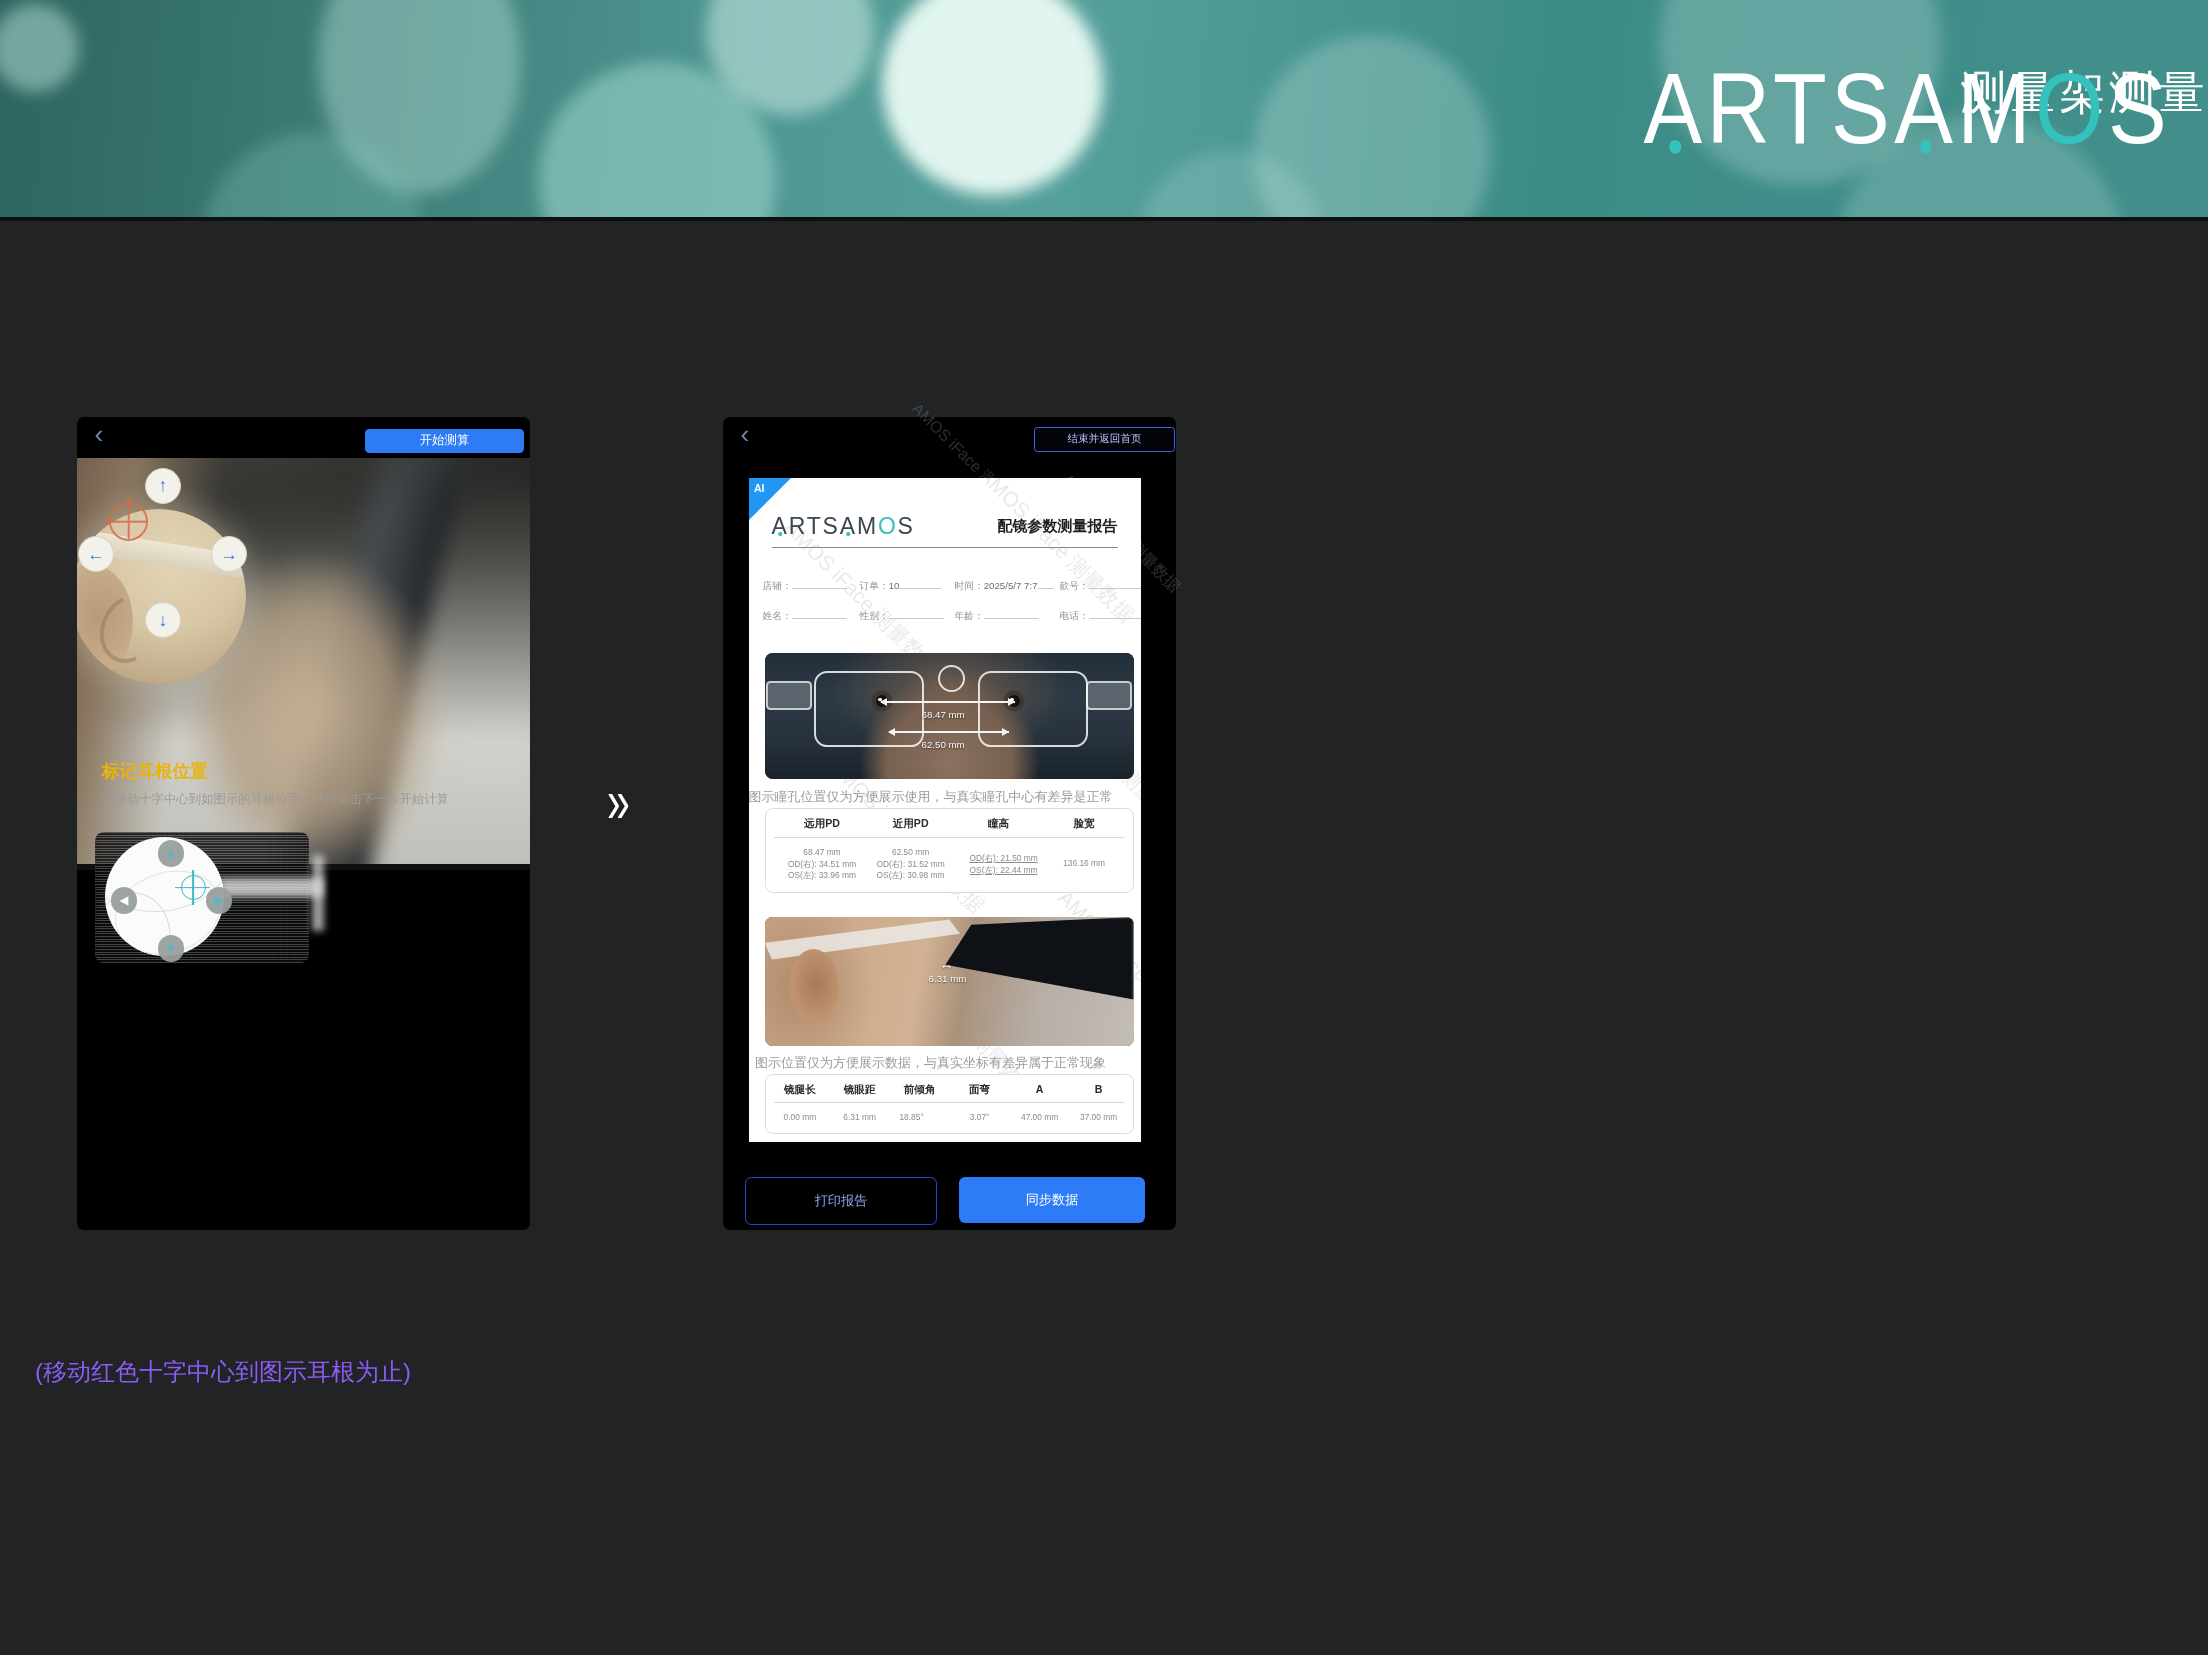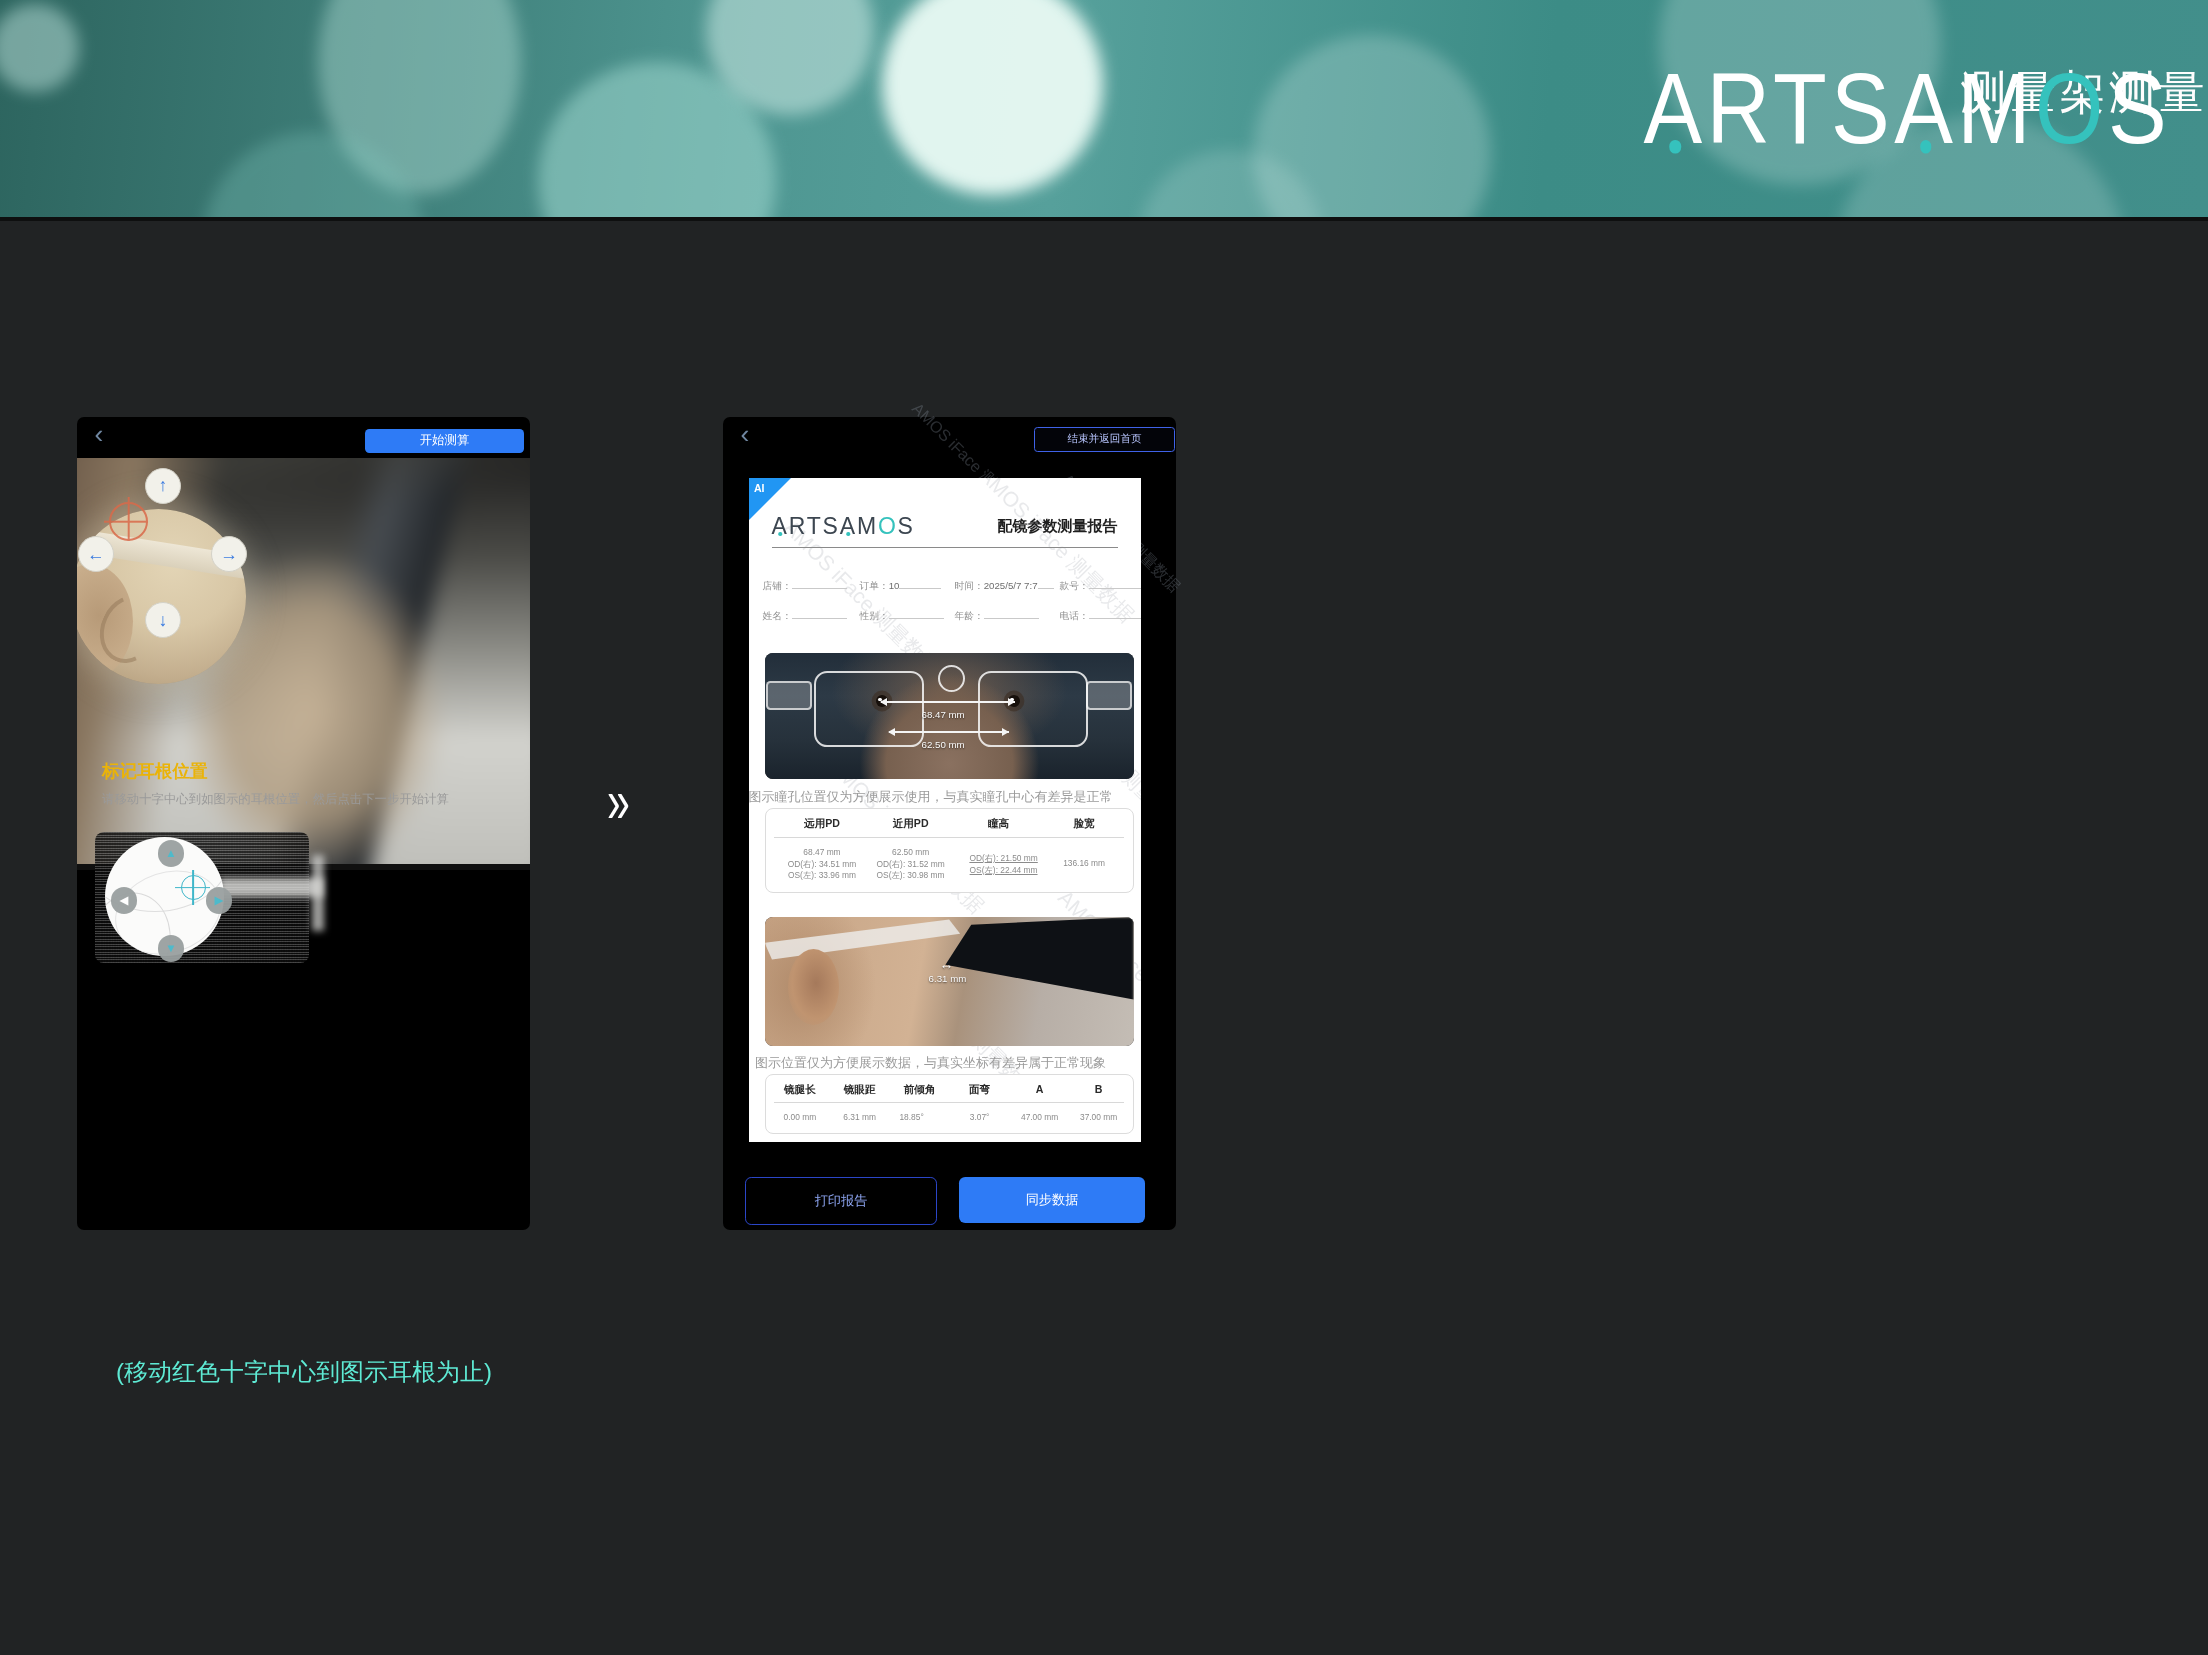--- a/index.html
+++ b/index.html
@@ -142,21 +142,21 @@
   .sideEar{position:absolute;left:23px;top:32px;width:51px;height:76px;border-radius:50%;
            background:radial-gradient(ellipse at 55% 45%,#a5795b 0%,#c09470 60%,rgba(0,0,0,0) 85%);}
   .sideArrow{position:absolute;left:175px;top:39px;color:#fafafa;font-size:14px;font-weight:bold;text-shadow:0 0.9px 1.8px rgba(0,0,0,.6);}
   .printBtn{position:absolute;left:22px;top:760px;width:190px;height:46px;border:0.9px solid #2b46c8;border-radius:6.2px;
             color:#8ea6f2;font-size:13.2px;display:flex;align-items:center;justify-content:center;}
   .syncBtn{position:absolute;left:236px;top:760px;width:186px;height:46px;background:#2e7bf6;border-radius:6.2px;
            color:#fff;font-size:13.2px;display:flex;align-items:center;justify-content:center;}
 
   
   .capL1{position:absolute;left:77px;top:1301px;width:453px;text-align:center;color:#f0f0f0;font-size:27px;}
-  .capL2{position:absolute;left:35px;top:1356px;width:538px;text-align:center;color:#5eead4;font-size:24px;}
+  .capL2{position:absolute;left:35px;top:1356px;width:538px;text-align:left;color:#8b5cf6;font-size:24px;}
   .capR1{position:absolute;left:723px;top:1301px;width:453px;text-align:center;color:#f0f0f0;font-size:27px;}
 </style>
 </head>
 <body>
 
 <div id="canvas">
 
   <div class="header">
     <div class="bk bk1"></div>
     <div class="bk bk2"></div>

